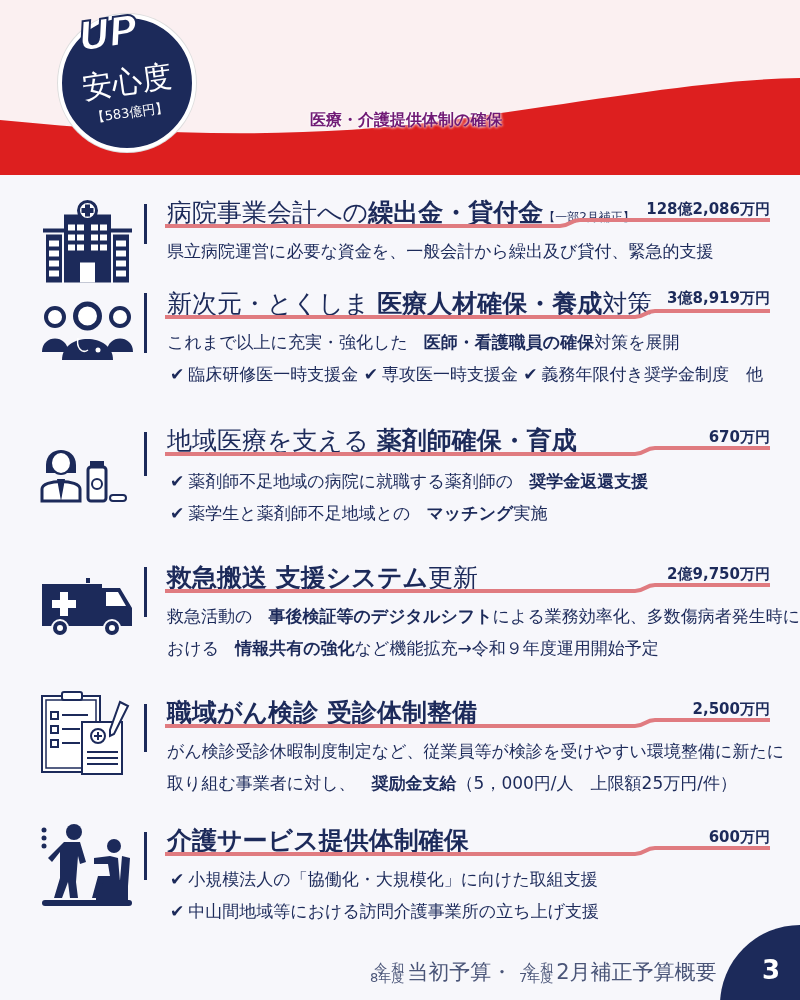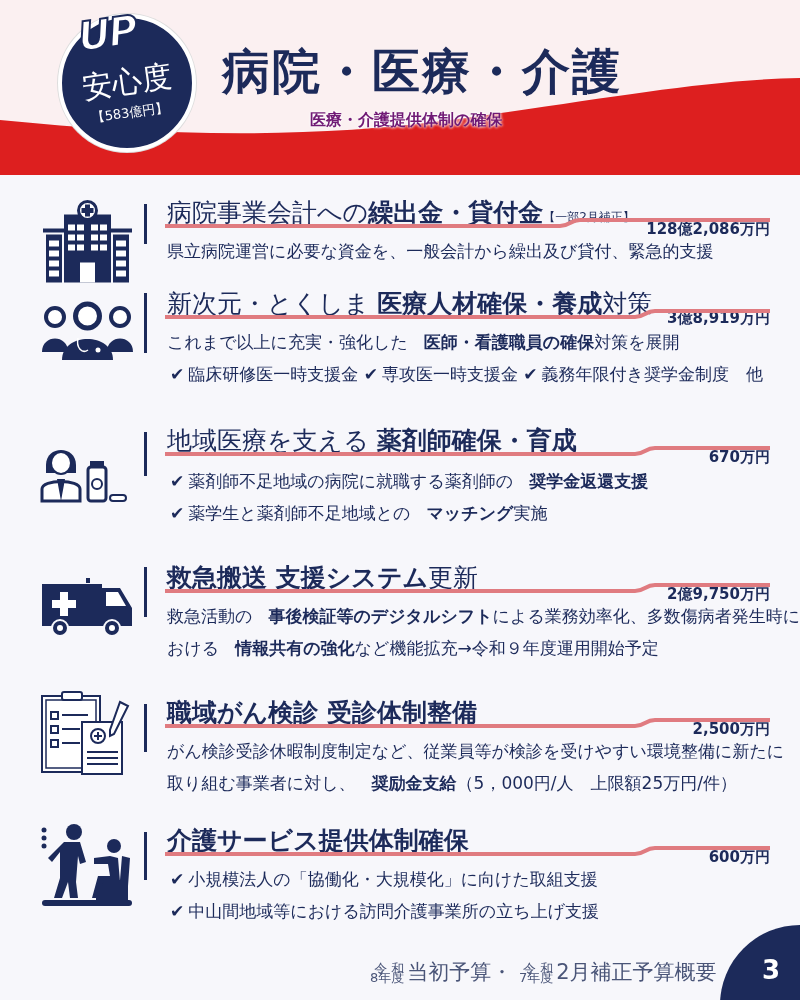--- a/index.html
+++ b/index.html
@@ -14,21 +14,21 @@
   .badge-sub { position: absolute; left: 70px; top: 104px; width: 120px; text-align: center; font-size: 13px; color: #fff; transform: rotate(-8deg); }
   .title { position: absolute; left: 222px; top: 40px; font-size: 48px; font-weight: bold; color: #1c2a5a; letter-spacing: 2px; }
   .subtitle { position: absolute; left: 310px; top: 110px; font-size: 16px; font-weight: bold; color: #701a75; text-shadow: 0 0 3px #fff, 0 0 3px #fff; }
 
   .section { position: absolute; left: 0; width: 800px; }
   .icon { position: absolute; left: 40px; width: 95px; height: 90px; }
   .vbar { position: absolute; left: 144px; width: 3px; background: #1c2a5a; }
   .sec-title { position: absolute; left: 167px; font-size: 25px; color: #1c2a5a; white-space: nowrap; }
   .sec-title b { font-weight: bold; }
   .sec-title .small { font-size: 12px; font-weight: normal; }
-  .amount { position: absolute; right: 30px; font-size: 15px; font-weight: bold; color: #1c2a5a; white-space: nowrap; margin-top: 20px; }
+  .amount { position: absolute; right: 30px; font-size: 15px; font-weight: bold; color: #1c2a5a; white-space: nowrap; }
   .underline { position: absolute; left: 165px; width: 605px; height: 14px; }
   .desc { position: absolute; left: 167px; font-size: 17px; color: #1c2a5a; white-space: nowrap; }
   .desc b { font-weight: bold; margin-left: 16px; }
   .check { font-weight: bold; margin-right: 4px; }
 
   .footer { position: absolute; left: 370px; top: 958px; font-size: 21px; color: #4a5578; white-space: nowrap; }
   .footer .era { display: inline-block; font-size: 13px; line-height: 9px; vertical-align: middle; text-align: right; margin-right: 3px; }
   .page-circle { position: absolute; left: 720px; top: 925px; width: 160px; height: 160px; border-radius: 50%; background: #1c2a5a; }
   .page-num { position: absolute; left: 762px; top: 955px; font-size: 26px; font-weight: bold; color: #fff; }
 </style>
@@ -36,21 +36,20 @@
 <body>
 
 <div class="header">
   <svg class="wave" width="800" height="175">
     <path d="M0,120 C150,135 300,140 450,120 C600,100 700,80 800,78 L800,175 L0,175 Z" fill="#dd1f1f"></path>
   </svg>
   <div class="badge"></div>
   <div class="badge-up">UP</div>
   <div class="badge-main">安心度</div>
   <div class="badge-sub">【583億円】</div>
-  <div class="title">病院・医療・介護</div>
   <div class="subtitle">医療・介護提供体制の確保</div>
 </div>
 
 <div class="section" style="top:190px;height:95px;">
   <svg class="icon" style="top:8px;" viewBox="0 0 95 85">
     <rect x="3" y="28" width="22" height="4" fill="#1c2a5a"></rect>
       <rect x="70" y="28" width="22" height="4" fill="#1c2a5a"></rect>
     <rect x="6" y="34" width="16" height="48" fill="#1c2a5a"></rect>
       <rect x="73" y="34" width="16" height="48" fill="#1c2a5a"></rect>
     <rect x="24" y="14" width="47" height="68" fill="#1c2a5a"></rect>

